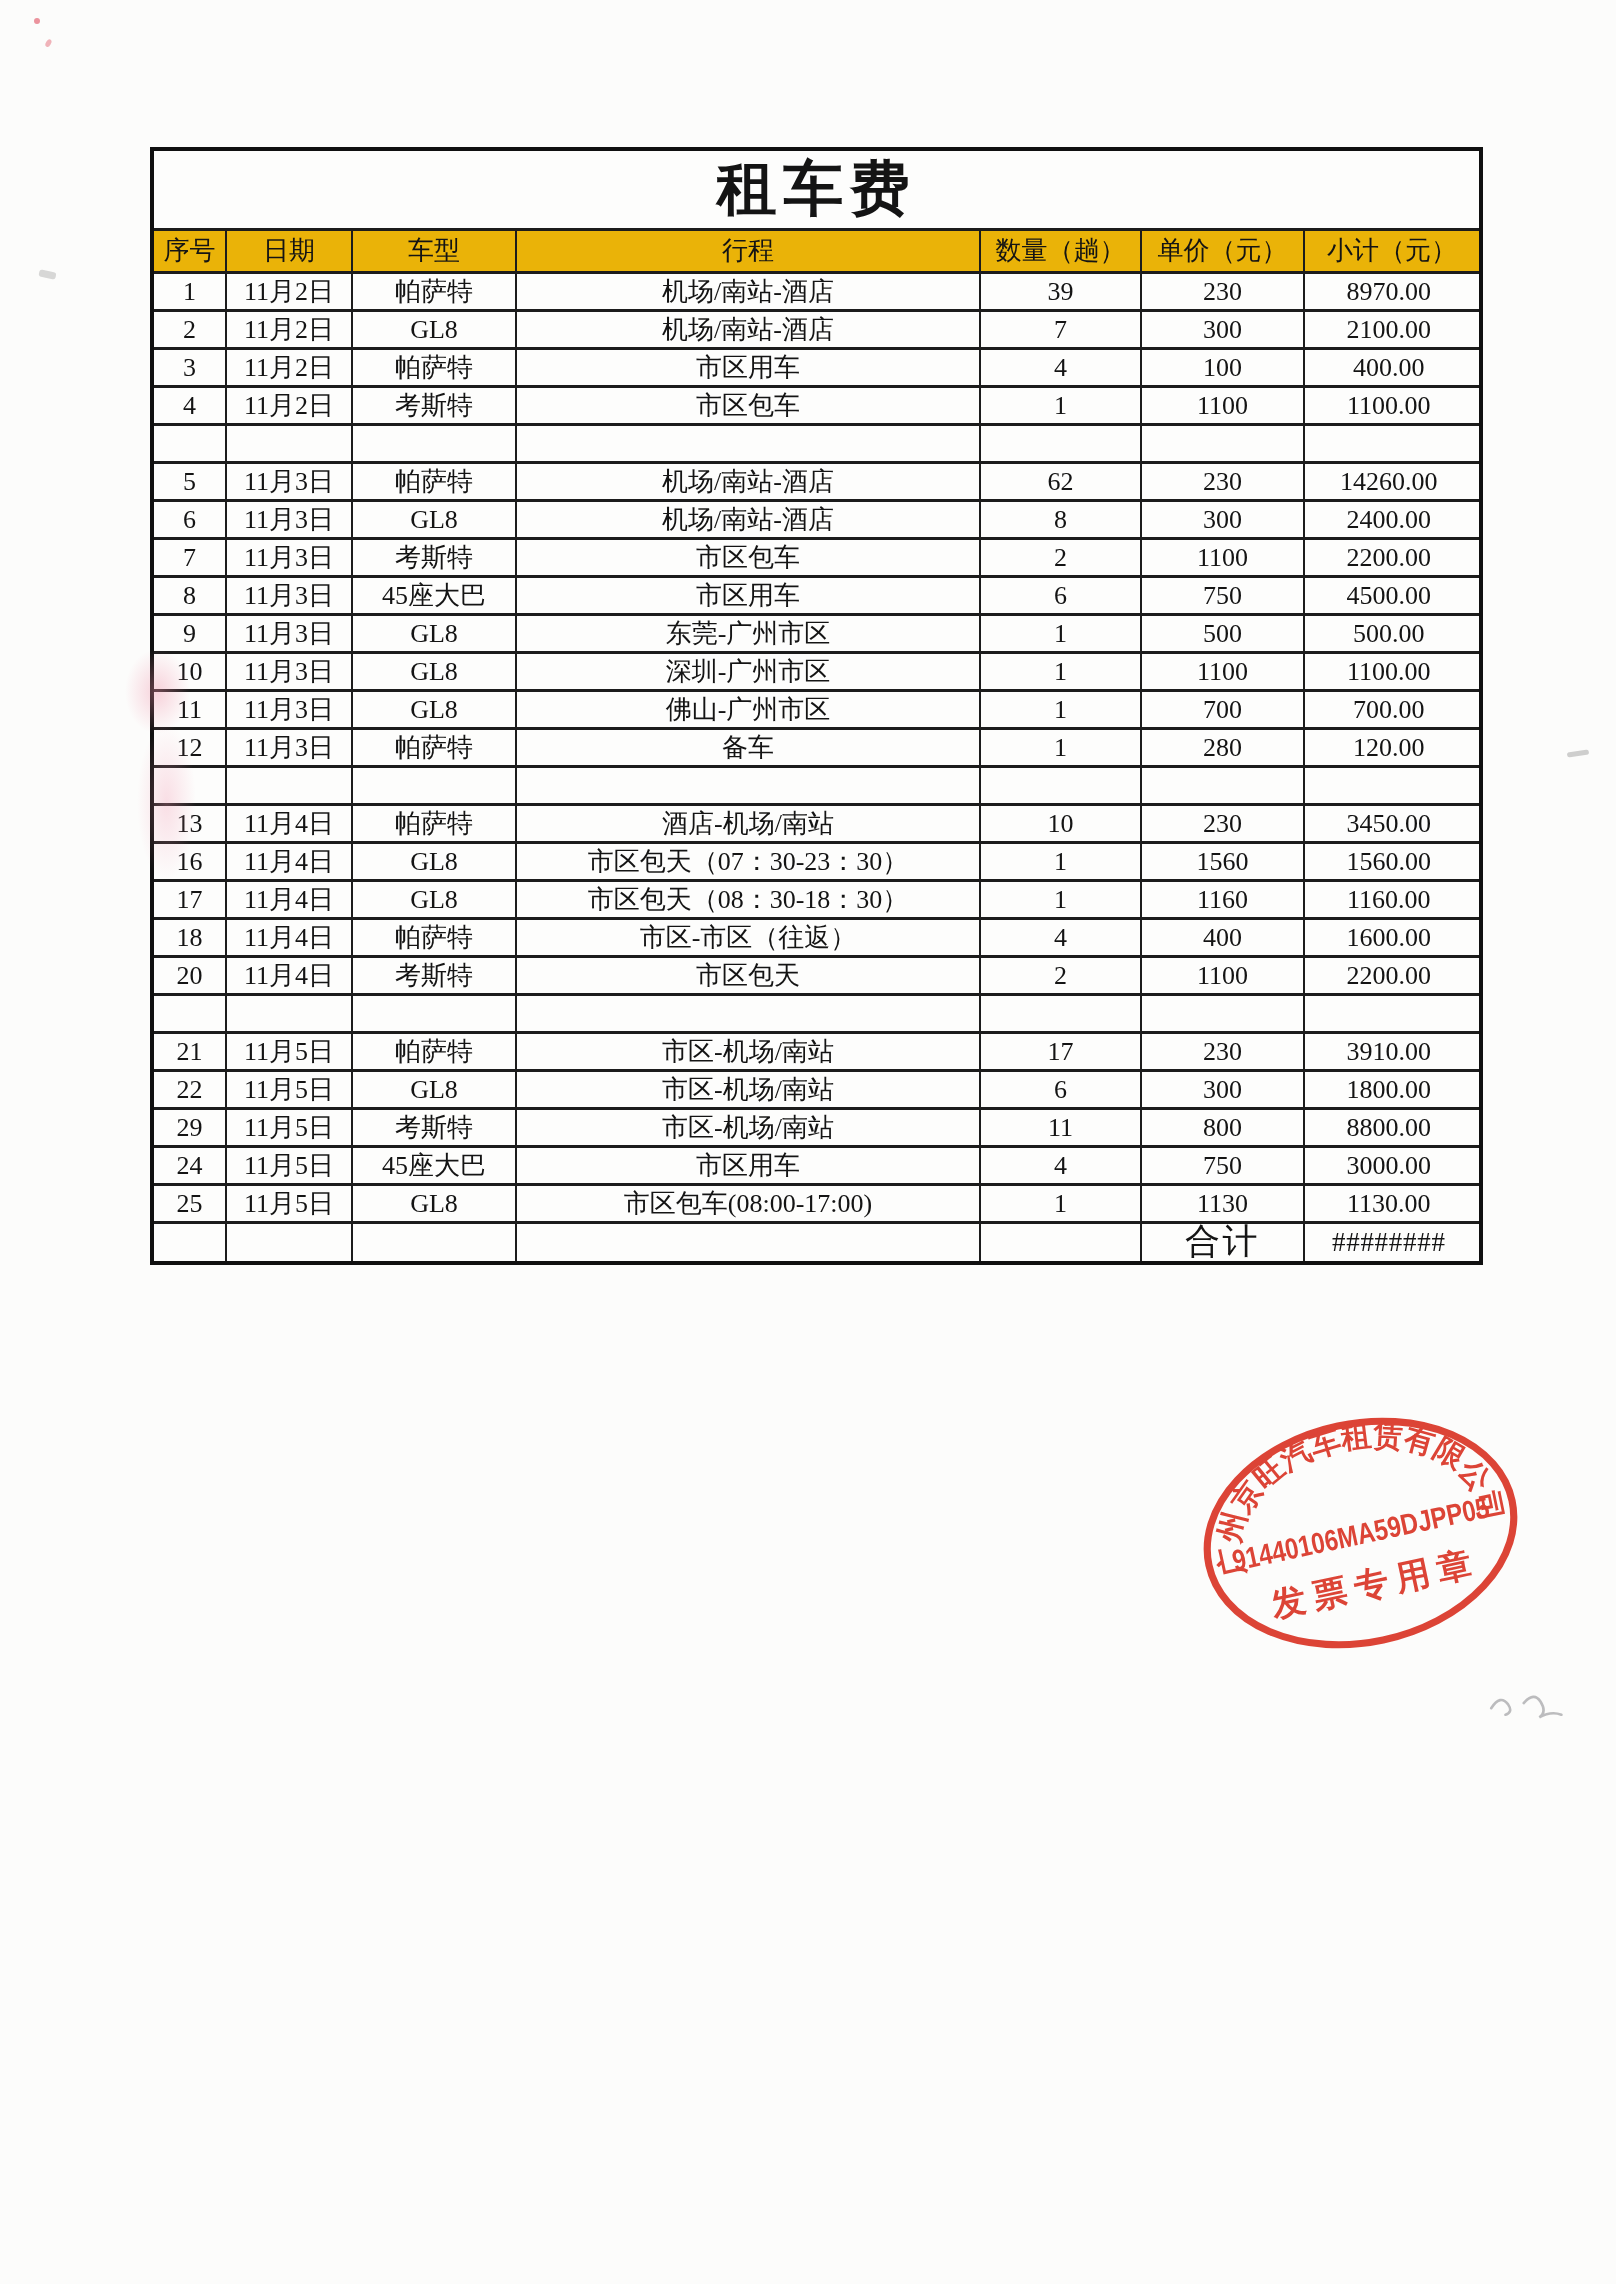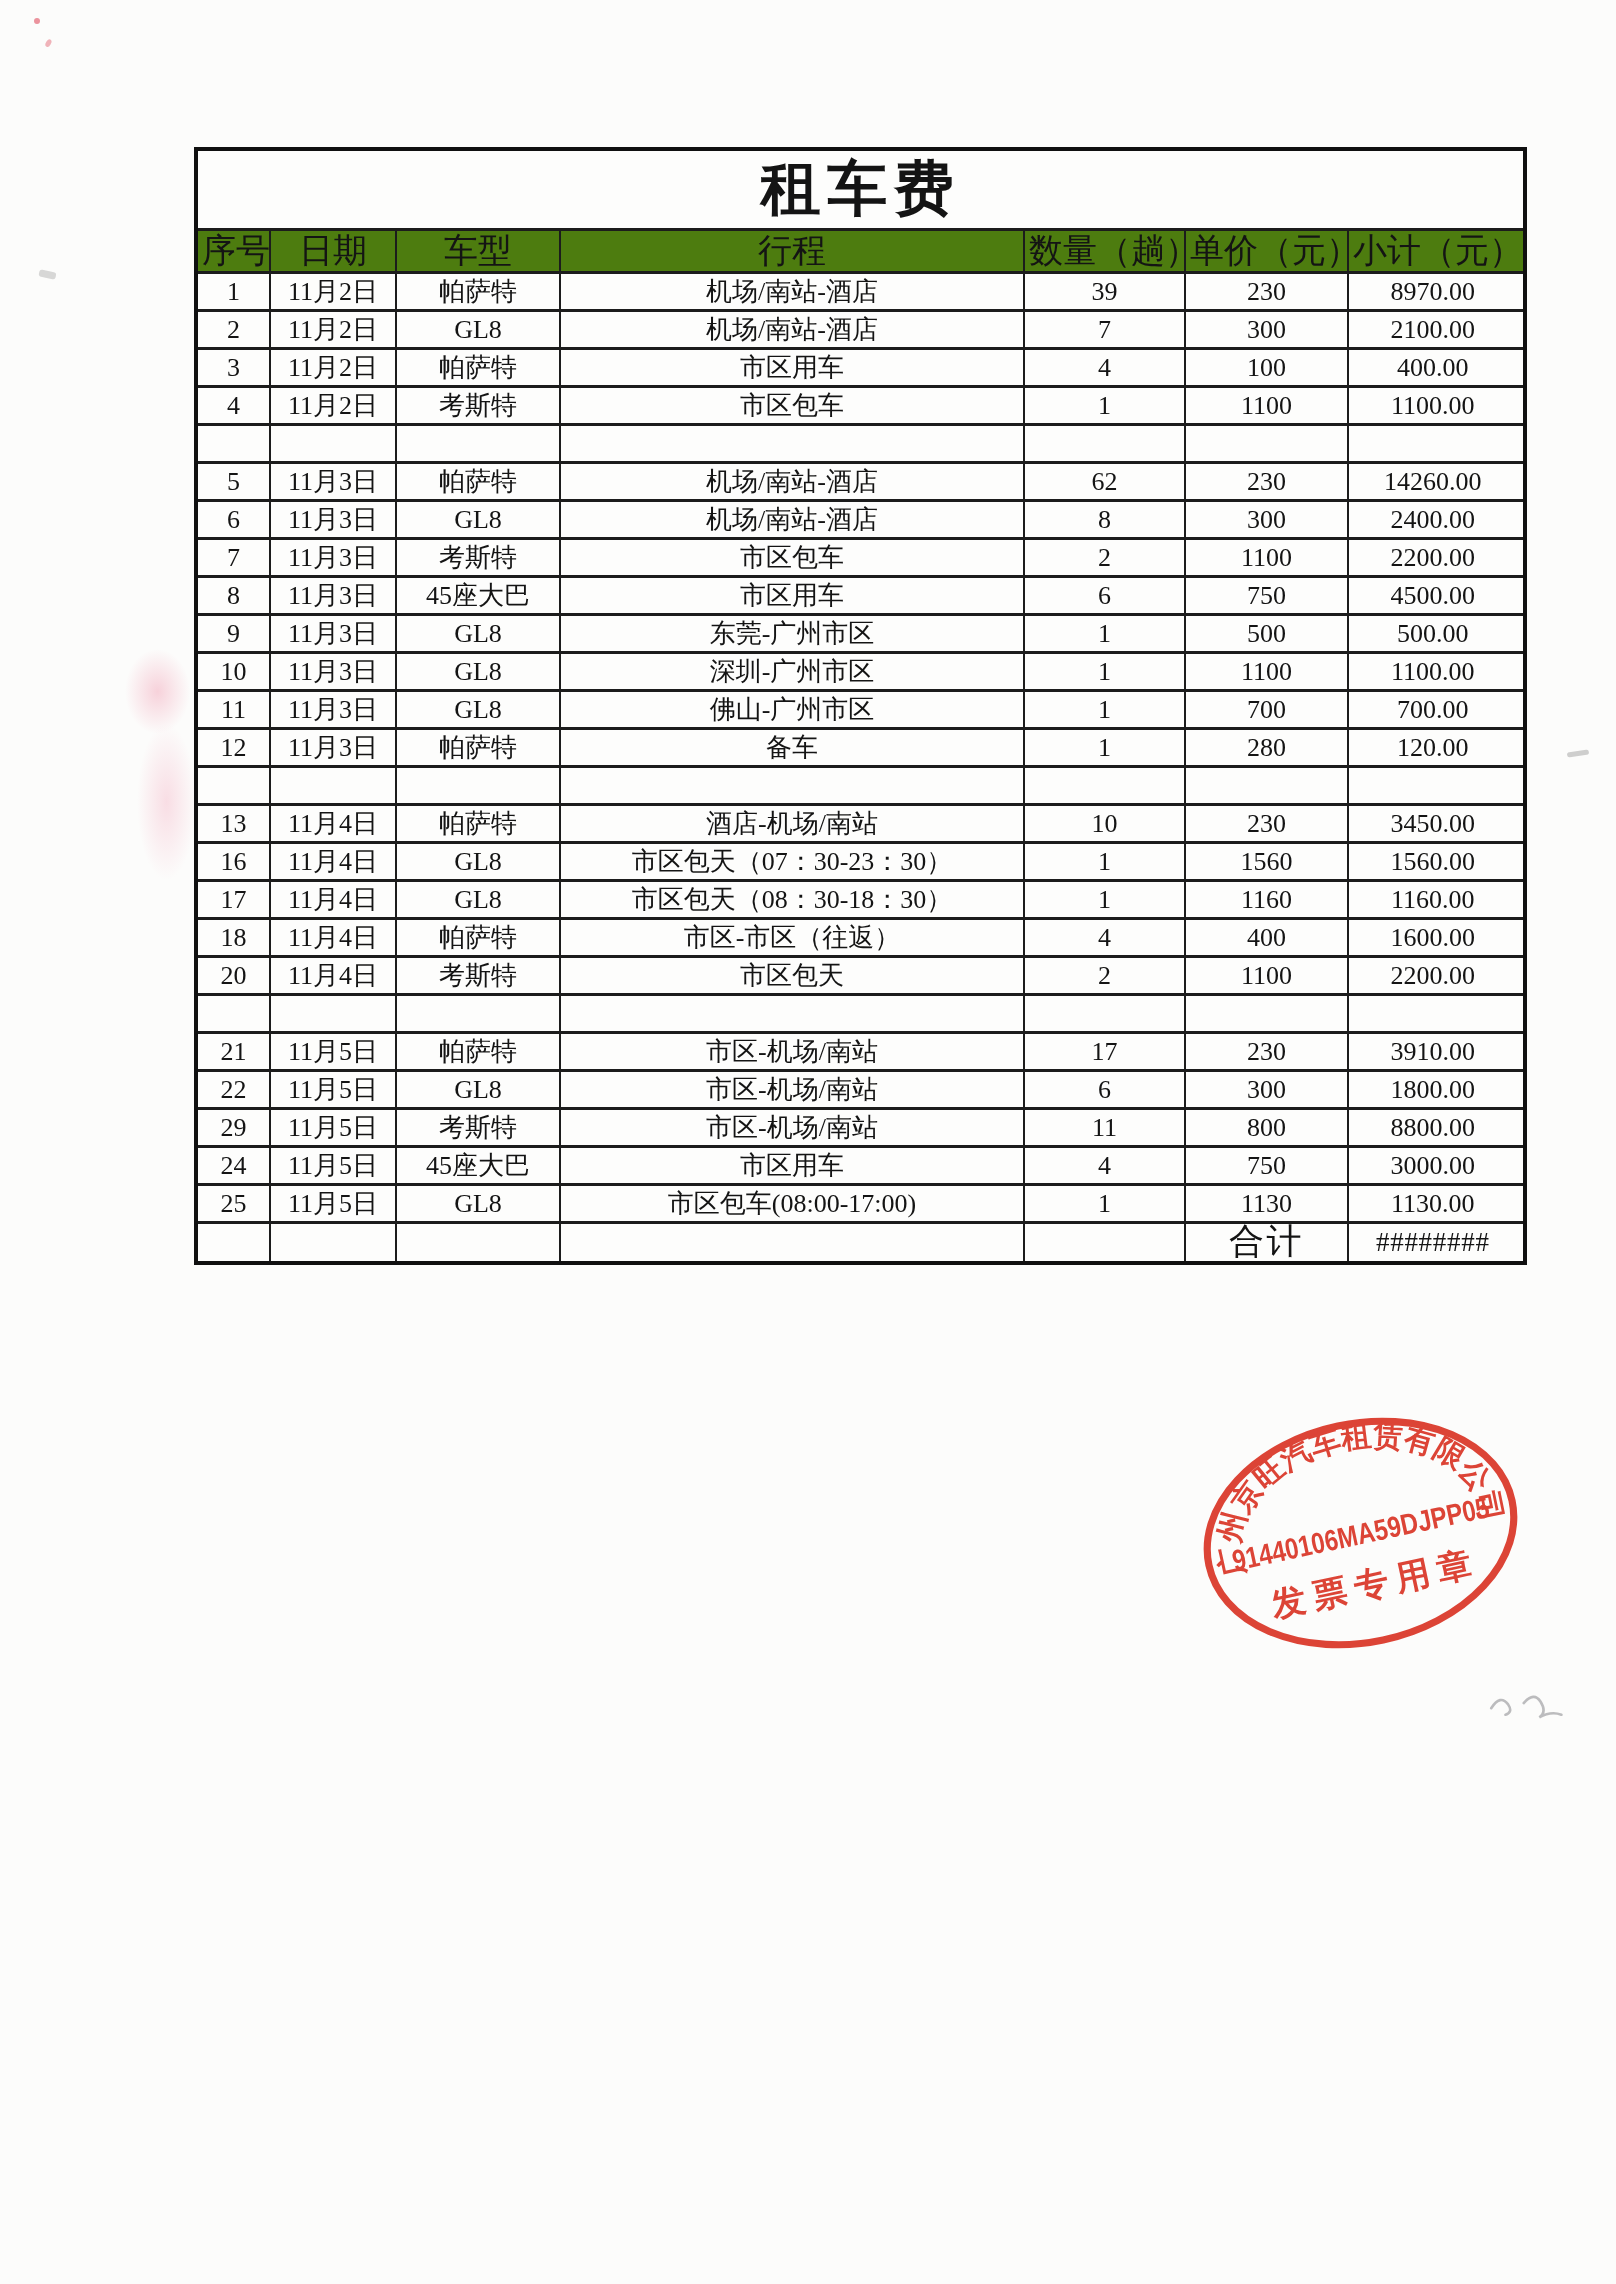--- a/index.html
+++ b/index.html
@@ -14,21 +14,20 @@
   .sheet{position:absolute;left:0;top:0;width:1617px;height:2284px;}
 
   
   table.rental{
     position:absolute;left:150px;top:147px;
     width:1330px;
     border-collapse:collapse;
     table-layout:fixed;
     border:4.6px solid #101010;
     background:#fdfdfc;
-    margin-left:44px;
   }
   table.rental th, table.rental td{
     border:2px solid #1c1c1c;
     border-top-width:3.3px;
     border-bottom-width:3.3px;
     text-align:center;
     vertical-align:middle;
     font-weight:normal;
     font-size:26px;
     line-height:1.05;
@@ -37,22 +36,22 @@
     white-space:nowrap;
   }
   tr.title-row th{
     height:77px;
     font-size:60px;
     font-weight:bold;
     letter-spacing:6.5px;
   }
   tr.header-row th{
     height:40px;
-    background:#4d7c0f;
-    font-size:34px;
+    background:#eab308;
+    font-size:26px;
   }
   table.rental tbody td{height:35px;}
   table.rental tbody td:last-child{text-align:center;padding-right:10.4px;}
   tr.total-row td:nth-child(6){font-size:35px;letter-spacing:2.6px;}
   tr.total-row td:last-child{font-size:27px;letter-spacing:0.7px;}
 
   
   .stamp{
     position:absolute;left:1178px;top:1380px;
     mix-blend-mode:multiply;

